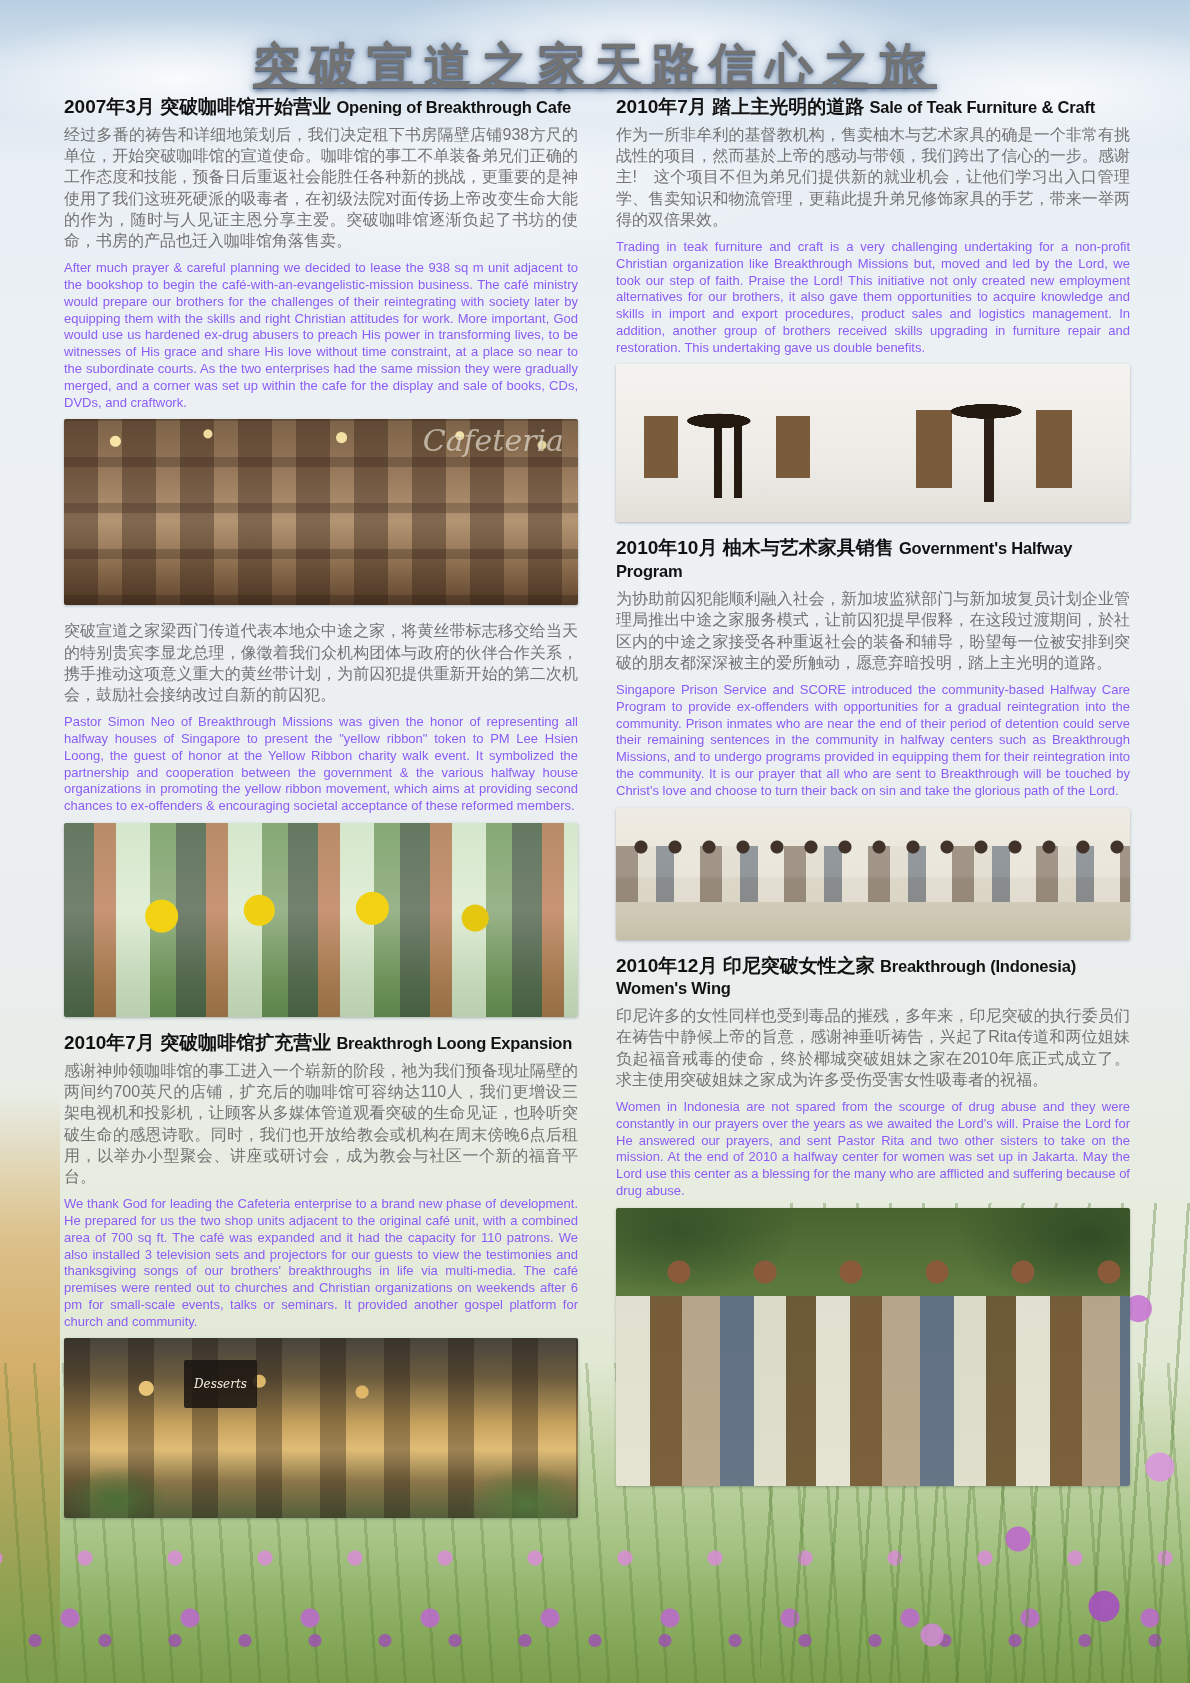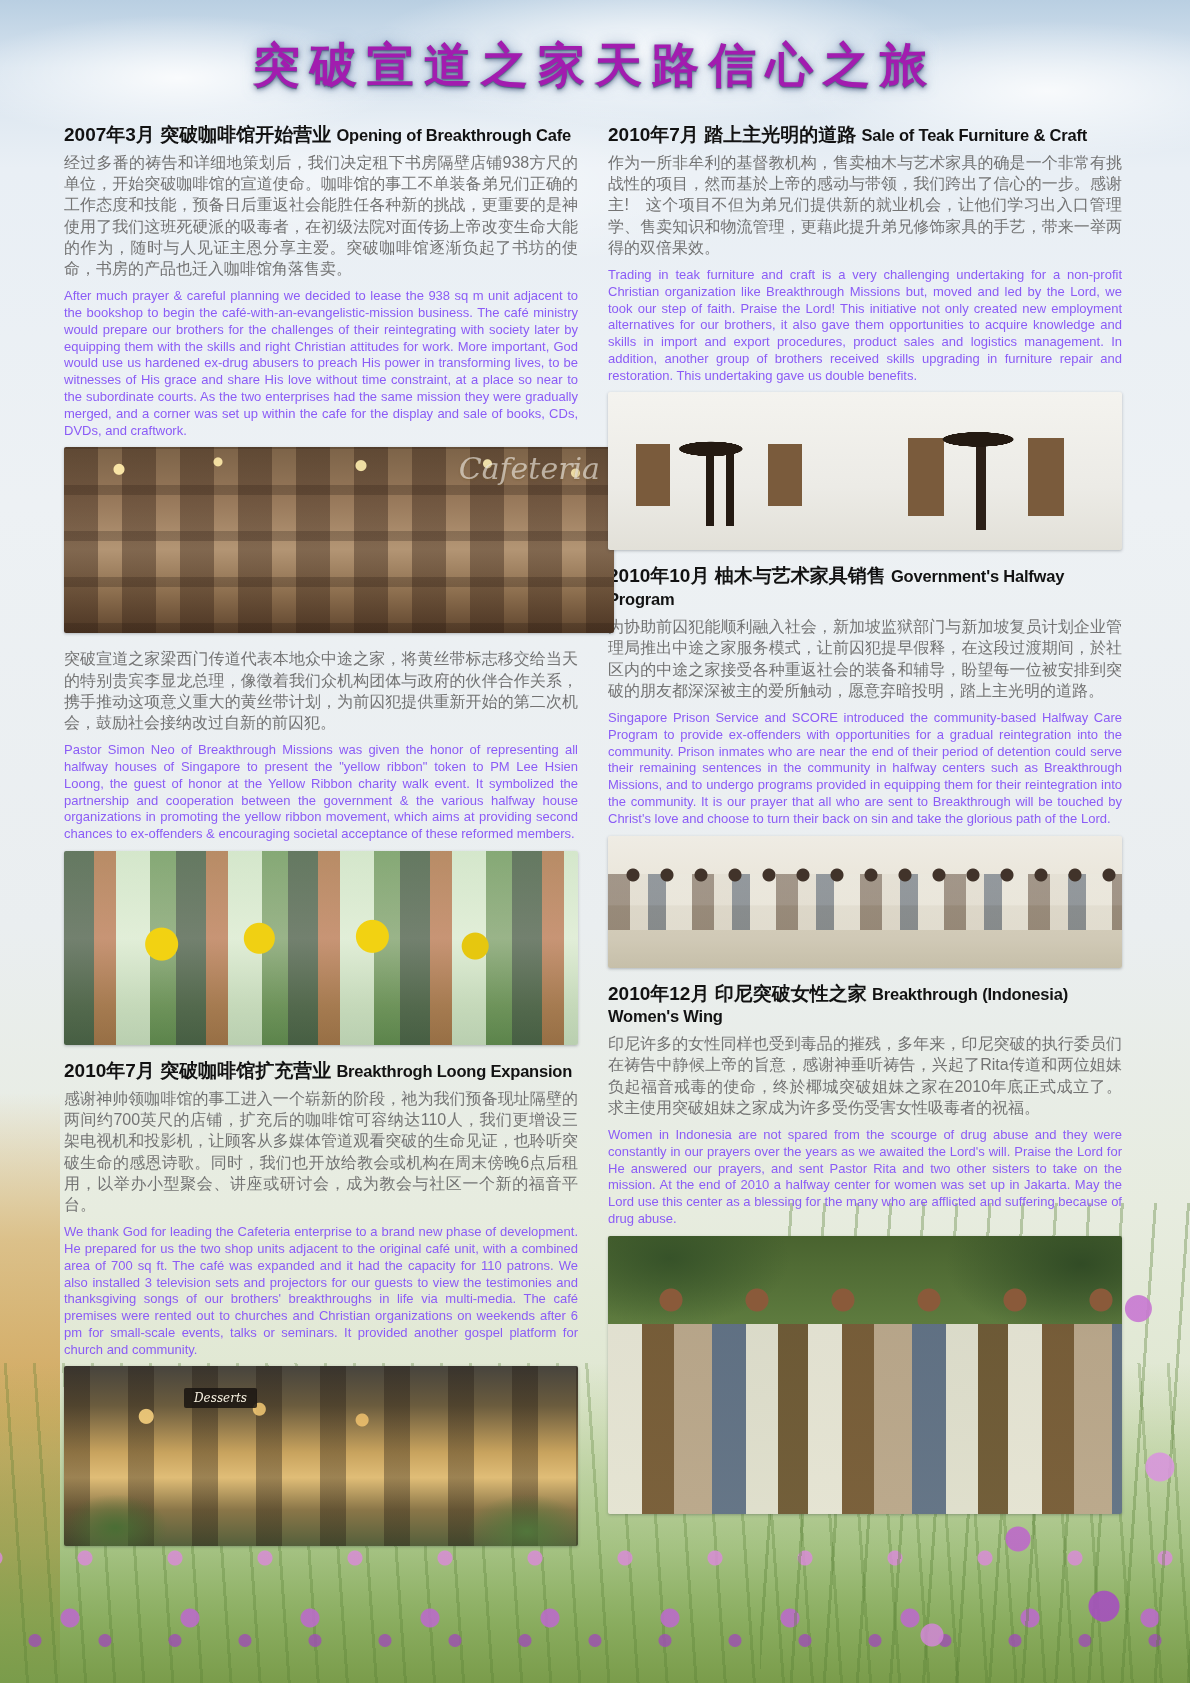--- a/index.html
+++ b/index.html
@@ -35,42 +35,43 @@
       radial-gradient(circle at 93% 55%,rgba(216,150,220,.9) 0 14px,rgba(216,150,220,0) 15px),
       radial-gradient(circle at 60% 70%,rgba(190,100,205,.85) 0 12px,rgba(190,100,205,0) 13px),
       radial-gradient(circle at 80% 84%,rgba(165,80,190,.9) 0 15px,rgba(165,80,190,0) 16px),
       radial-gradient(circle at 40% 90%,rgba(210,135,215,.85) 0 11px,rgba(210,135,215,0) 12px),
       repeating-linear-gradient(94deg,rgba(0,0,0,0) 0 30px,rgba(85,125,50,.35) 30px 33px);
   }
   .gold-strip{position:absolute;left:0;bottom:0;width:60px;height:590px;pointer-events:none;z-index:2;
     background:linear-gradient(180deg,rgba(216,178,110,0) 0%,rgba(216,178,110,.75) 25%,#d2a85f 55%,#c09150 80%,#a87c3e 100%);
   }
   .page-title{position:absolute;top:34px;left:0;width:100%;text-align:center;z-index:5;margin:0;
-    font-size:47px;font-weight:bold;letter-spacing:10px;color:#a21caf;
+    font-size:47px;font-weight:bold;letter-spacing:10px;color:#737373;
     text-shadow:0 2px 5px rgba(80,100,130,.85),0 0 14px rgba(120,150,190,.7),0 1px 1px rgba(60,80,110,.9);
+    text-decoration:underline;
   }
-  .cols{position:absolute;top:124px;left:64px;width:1066px;display:flex;gap:30px;z-index:5;}
+  .cols{position:absolute;top:96px;left:64px;width:1066px;display:flex;gap:38px;z-index:5;}
   .col{width:514px;}
   h2.sec-h{margin:0 0 5px 0;font-size:19px;line-height:1.2;color:#121212;font-weight:bold;}
   h2.sec-h .en{font-size:16.5px;letter-spacing:-0.2px;}
   p.zh{margin:0 0 6px 0;font-size:16px;line-height:1.33;color:#737373;text-align:justify;}
   p.en{margin:9px 0 8px 0;font-size:13px;line-height:1.29;color:#8b5cf6;text-align:justify;}
   .ph{position:relative;width:100%;overflow:hidden;border-radius:2px;margin:2px 0 15px 0;box-shadow:0 1px 3px rgba(40,50,60,.3);}
   .ph-script{position:absolute;top:4px;right:14px;font-family:"DejaVu Serif","Liberation Serif",serif;font-style:italic;font-size:30px;color:rgba(255,255,255,.55);text-shadow:0 1px 2px rgba(120,90,40,.5);}
-  .ph-sign{position:absolute;top:22px;left:120px;background:rgba(25,20,16,.85);color:#f5efdf;font-family:"DejaVu Serif","Liberation Serif",serif;font-style:italic;font-size:12px;padding:3px 10px;border-radius:2px;}
+  .ph-sign{position:absolute;top:22px;left:120px;background:rgba(25,20,16,.85);color:#f5efdf;font-family:"DejaVu Serif","Liberation Serif",serif;font-style:italic;font-size:12px;padding:17px 10px;border-radius:2px;}
   
   .ph-cafe1{height:186px;background:
       radial-gradient(circle at 10% 12%,rgba(255,235,170,.95) 0 5px,rgba(255,235,170,0) 6px),
       radial-gradient(circle at 28% 8%,rgba(255,235,170,.9) 0 4px,rgba(255,235,170,0) 5px),
       radial-gradient(circle at 54% 10%,rgba(255,238,175,.9) 0 5px,rgba(255,238,175,0) 6px),
       radial-gradient(circle at 77% 9%,rgba(255,240,180,.9) 0 4px,rgba(255,240,180,0) 5px),
       radial-gradient(circle at 93% 14%,rgba(255,240,180,.85) 0 4px,rgba(255,240,180,0) 5px),
       repeating-linear-gradient(90deg,rgba(48,30,20,.38) 0 34px,rgba(0,0,0,0) 34px 58px),
       repeating-linear-gradient(0deg,rgba(35,22,14,.25) 0 10px,rgba(0,0,0,0) 10px 46px),
-      linear-gradient(180deg,#7c6348 0%,#97785a 28%,#b39574 55%,#8d6f4f 78%,#5f452e 100%); padding-left: 36px;}
+      linear-gradient(180deg,#7c6348 0%,#97785a 28%,#b39574 55%,#8d6f4f 78%,#5f452e 100%);}
   
   .ph-ribbon{height:194px;background:
       radial-gradient(circle at 19% 48%,#f2d212 0 16px,rgba(242,210,18,0) 17px),
       radial-gradient(circle at 38% 45%,#f0d013 0 15px,rgba(240,208,19,0) 16px),
       radial-gradient(circle at 60% 44%,#f2d212 0 16px,rgba(242,210,18,0) 17px),
       radial-gradient(circle at 80% 49%,#e6c70f 0 13px,rgba(230,199,15,0) 14px),
       repeating-linear-gradient(90deg,rgba(35,35,48,.5) 0 30px,rgba(205,58,48,.45) 30px 52px,rgba(250,250,250,.55) 52px 86px,rgba(58,80,52,.3) 86px 112px),
       linear-gradient(180deg,#a6cf92 0%,#c3dfae 45%,#84b06b 80%,#6a9a55 100%);}
   
   .ph-cafe2{height:180px;background:

